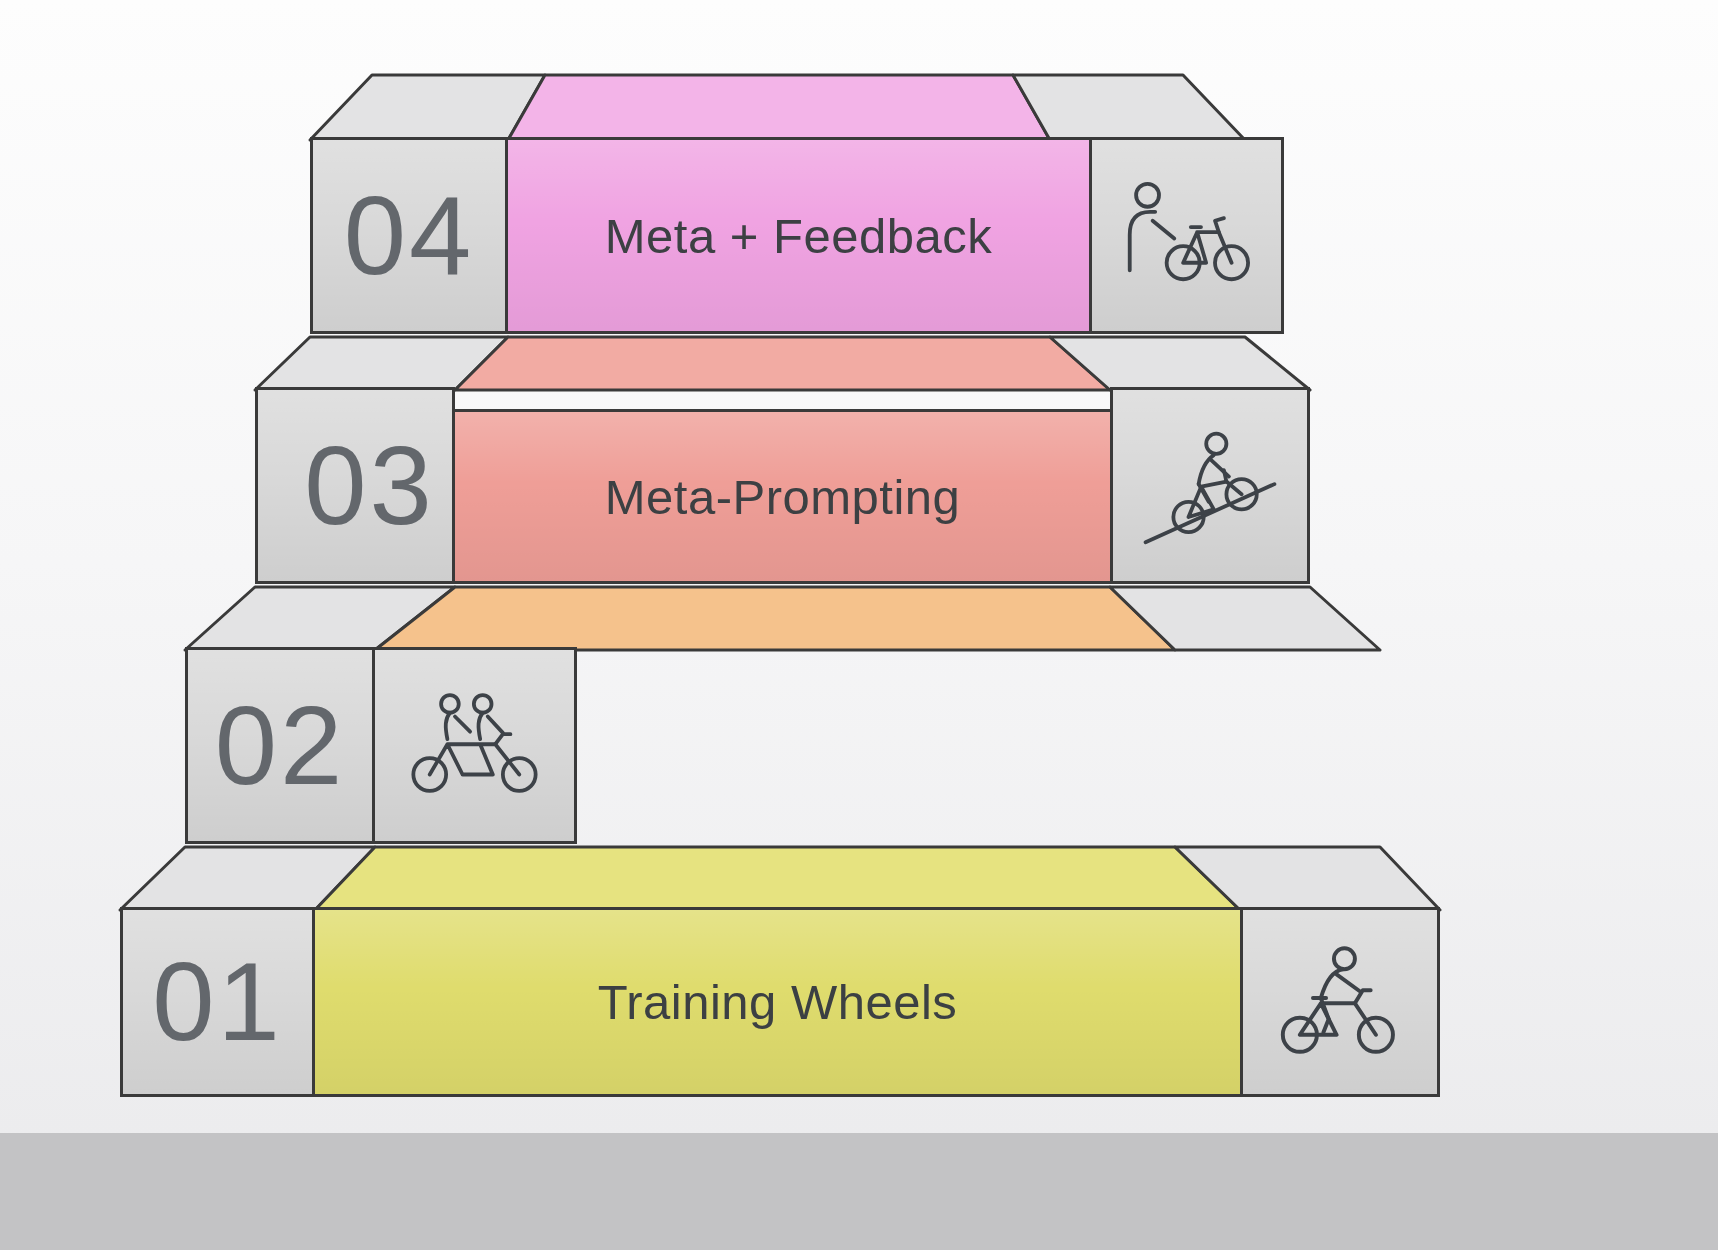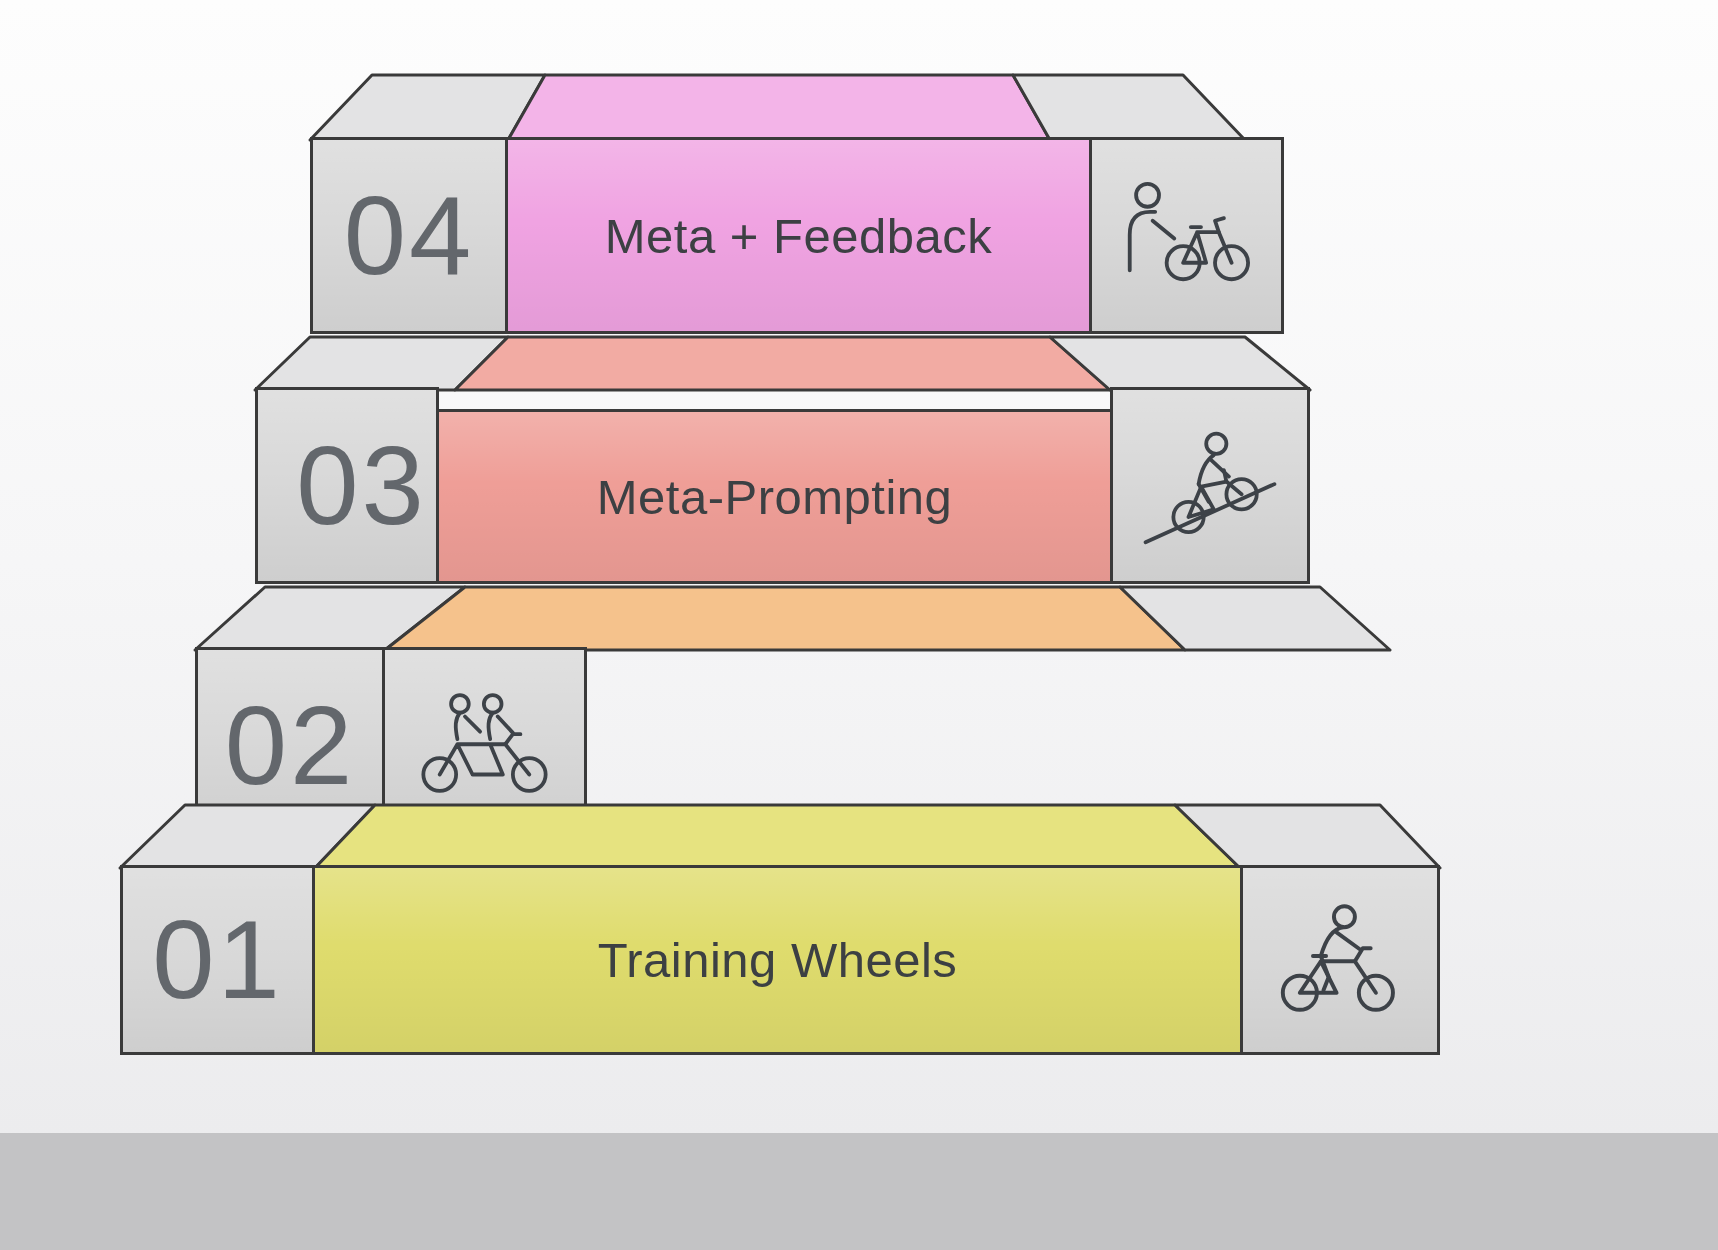--- a/index.html
+++ b/index.html
@@ -53,29 +53,29 @@
   }
 
   
   .step-4{ left:310px; top:75px;  width:974px; }
   .step-4 .riser{ height:197px; }
   .step-4 .num-panel{ width:198px; }
   .step-4 .icon-panel{ width:195px; }
   
   .step-3{ left:255px; top:337px; width:1055px; }
   .step-3 .riser{ height:197px; }
-  .step-3 .num-panel{ width:184px;padding-left:29px; }
+  .step-3 .num-panel{ width:200px;padding-left:29px; }
   .step-3 .icon-panel{ width:200px; }
   
-  .step-2{ left:185px; top:587px; width:1195px;margin-left:10px; }
+  .step-2{ left:185px; top:587px; width:1195px; }
   .step-2 .riser{ height:197px; }
   .step-2 .num-panel{ width:190px; }
   .step-2 .icon-panel{ width:205px; }
   
-  .step-1{ left:120px; top:805px; width:1320px; }
+  .step-1{ left:120px; top:847px; width:1320px; }
   .step-1 .riser{ height:190px; }
   .step-1 .num-panel{ width:195px; }
   .step-1 .icon-panel{ width:200px; }
 </style>
 </head>
 <body>
 
 <div class="stage">
 
   <div class="floor-band" style="background: rgb(195, 195, 197);"></div>

